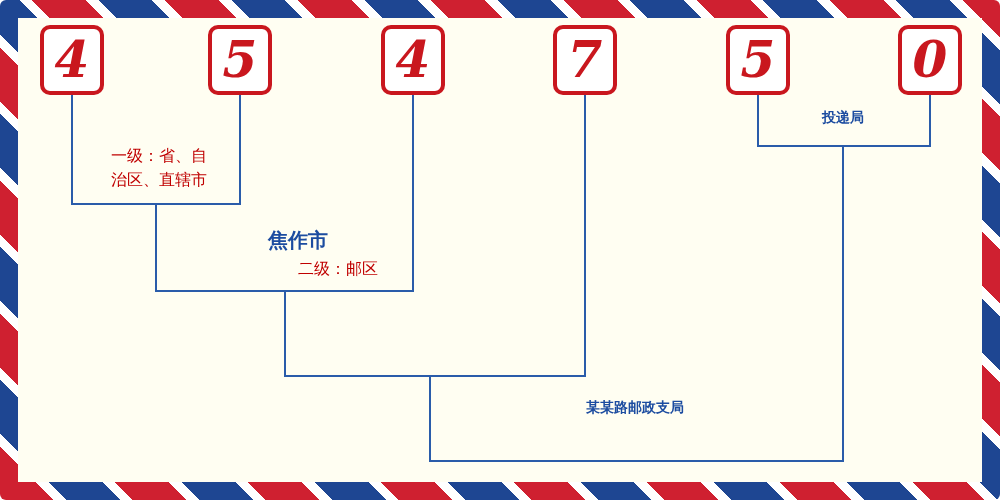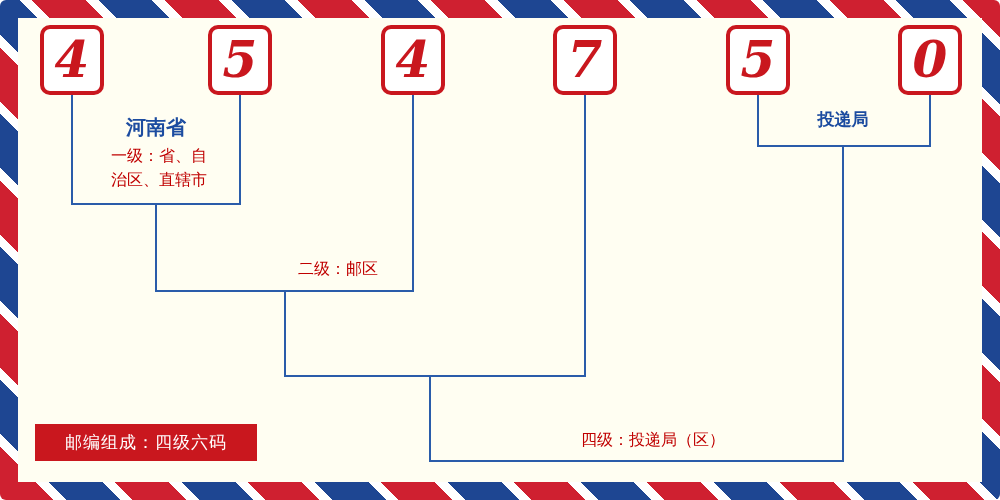--- a/index.html
+++ b/index.html
@@ -54,21 +54,21 @@
   }
 
   .place-label {
     position: absolute;
     text-align: center;
     color: #1c4ca0;
     font-weight: 700;
     font-size: 20px;
     line-height: 1.2;
   }
-  .place-label.small { font-size: 17px; }
+  .place-label.small { font-size: 14px; }
 
   .level-desc {
     position: absolute;
     text-align: right;
     color: #c00000;
     font-size: 16px;
     line-height: 1.5;
     word-break: break-all;
     line-break: anywhere;
   }
@@ -120,26 +120,23 @@
   <div class="line" style="left:284px; top:290px; width:2px;  height:87px"></div>
   <div class="line" style="left:584px; top:95px;  width:2px;  height:282px"></div>
   <div class="line" style="left:284px; top:375px; width:302px; height:2px"></div>
   <div class="line" style="left:429px; top:375px; width:2px;  height:87px"></div>
   <div class="line" style="left:757px; top:95px;  width:2px;  height:52px"></div>
   <div class="line" style="left:929px; top:95px;  width:2px;  height:52px"></div>
   <div class="line" style="left:757px; top:145px; width:174px; height:2px"></div>
   <div class="line" style="left:842px; top:145px; width:2px;  height:317px"></div>
   <div class="line" style="left:429px; top:460px; width:415px; height:2px"></div>
 
-  <div class="place-label" style="left:76px; top:115px; width:160px">河南省</div>
   <div class="level-desc" style="left:105px; top:144px; width:102px">一级：省、自治区、直辖市</div>
 
+  <div class="place-label" style="left:218px; top:228px; width:160px">焦作市</div>
   <div class="level-desc" style="left:218px; top:257px; width:160px">二级：邮区</div>
 
 
-  <div class="level-desc" style="left:545px; top:428px; width:180px">四级：投递局（区）</div>
+  <div class="place-label small" style="left:555px; top:399px; width:160px">某某路邮政支局</div>
 
   <div class="place-label small" style="left:783px; top:109px; width:120px">投递局</div>
 
-  <div class="badge">
-    <span>邮编组成：四级六码</span>
-  </div>
 </div>
 
 </body></html>

